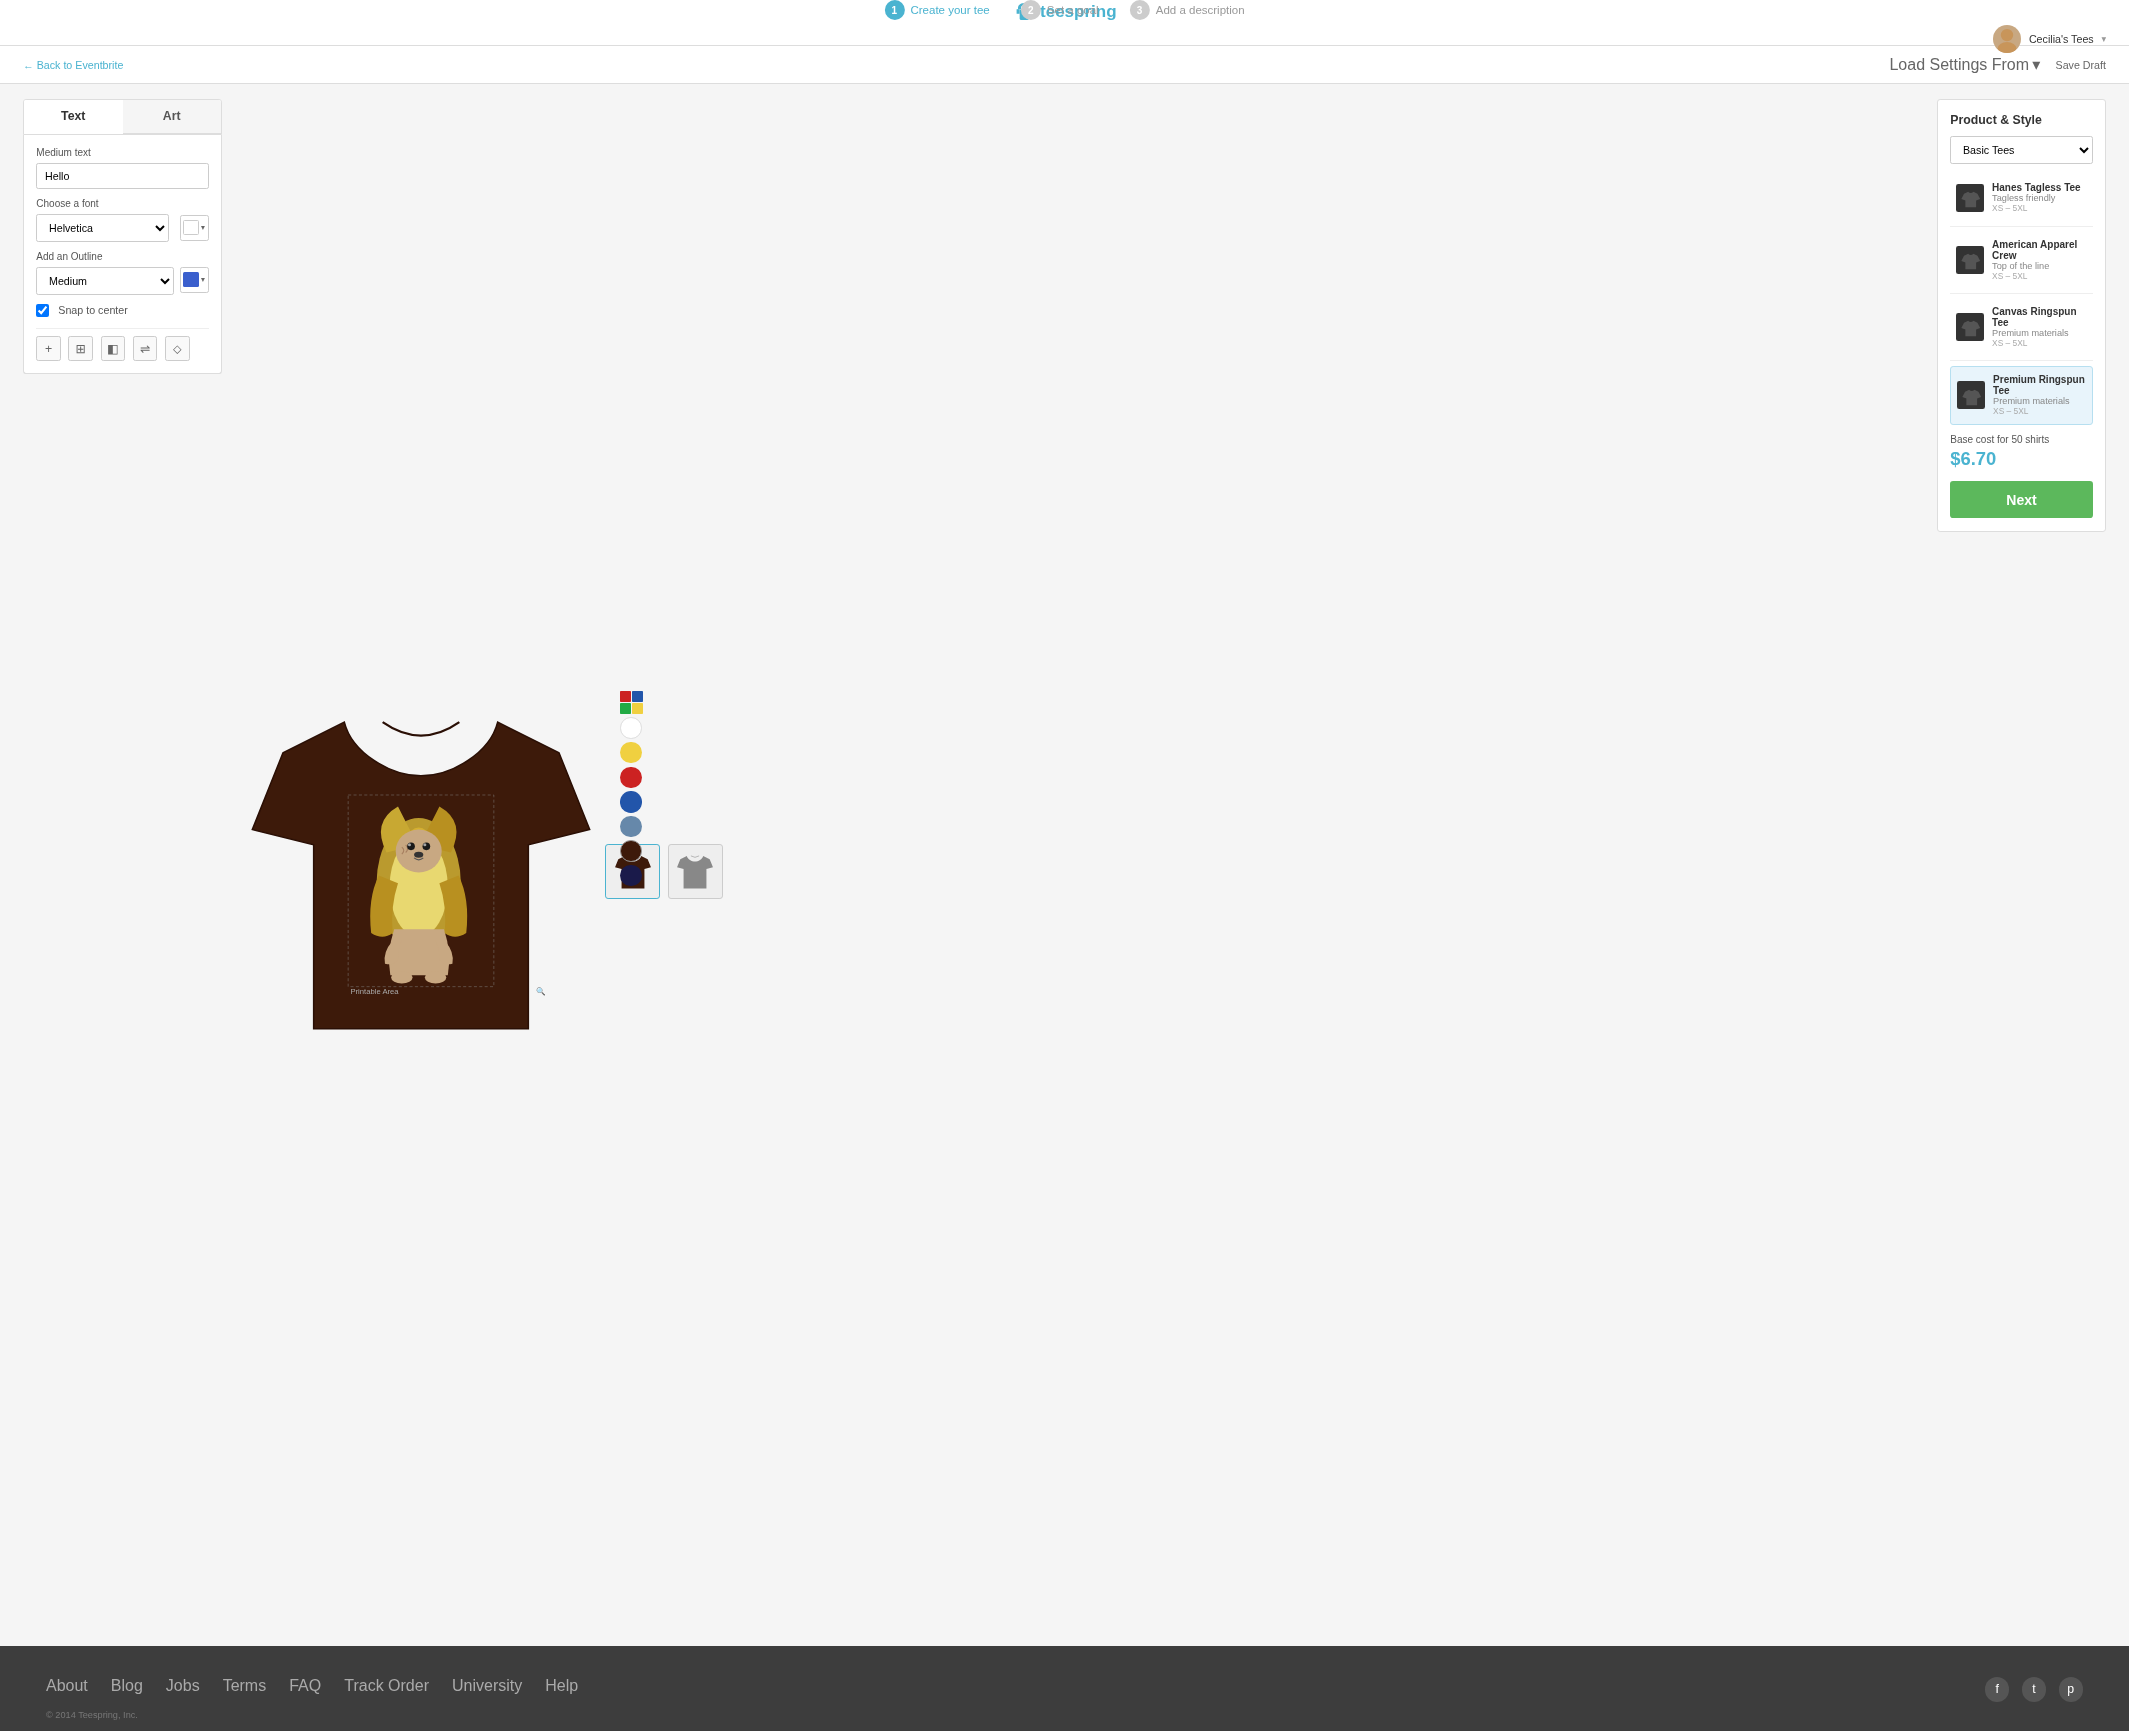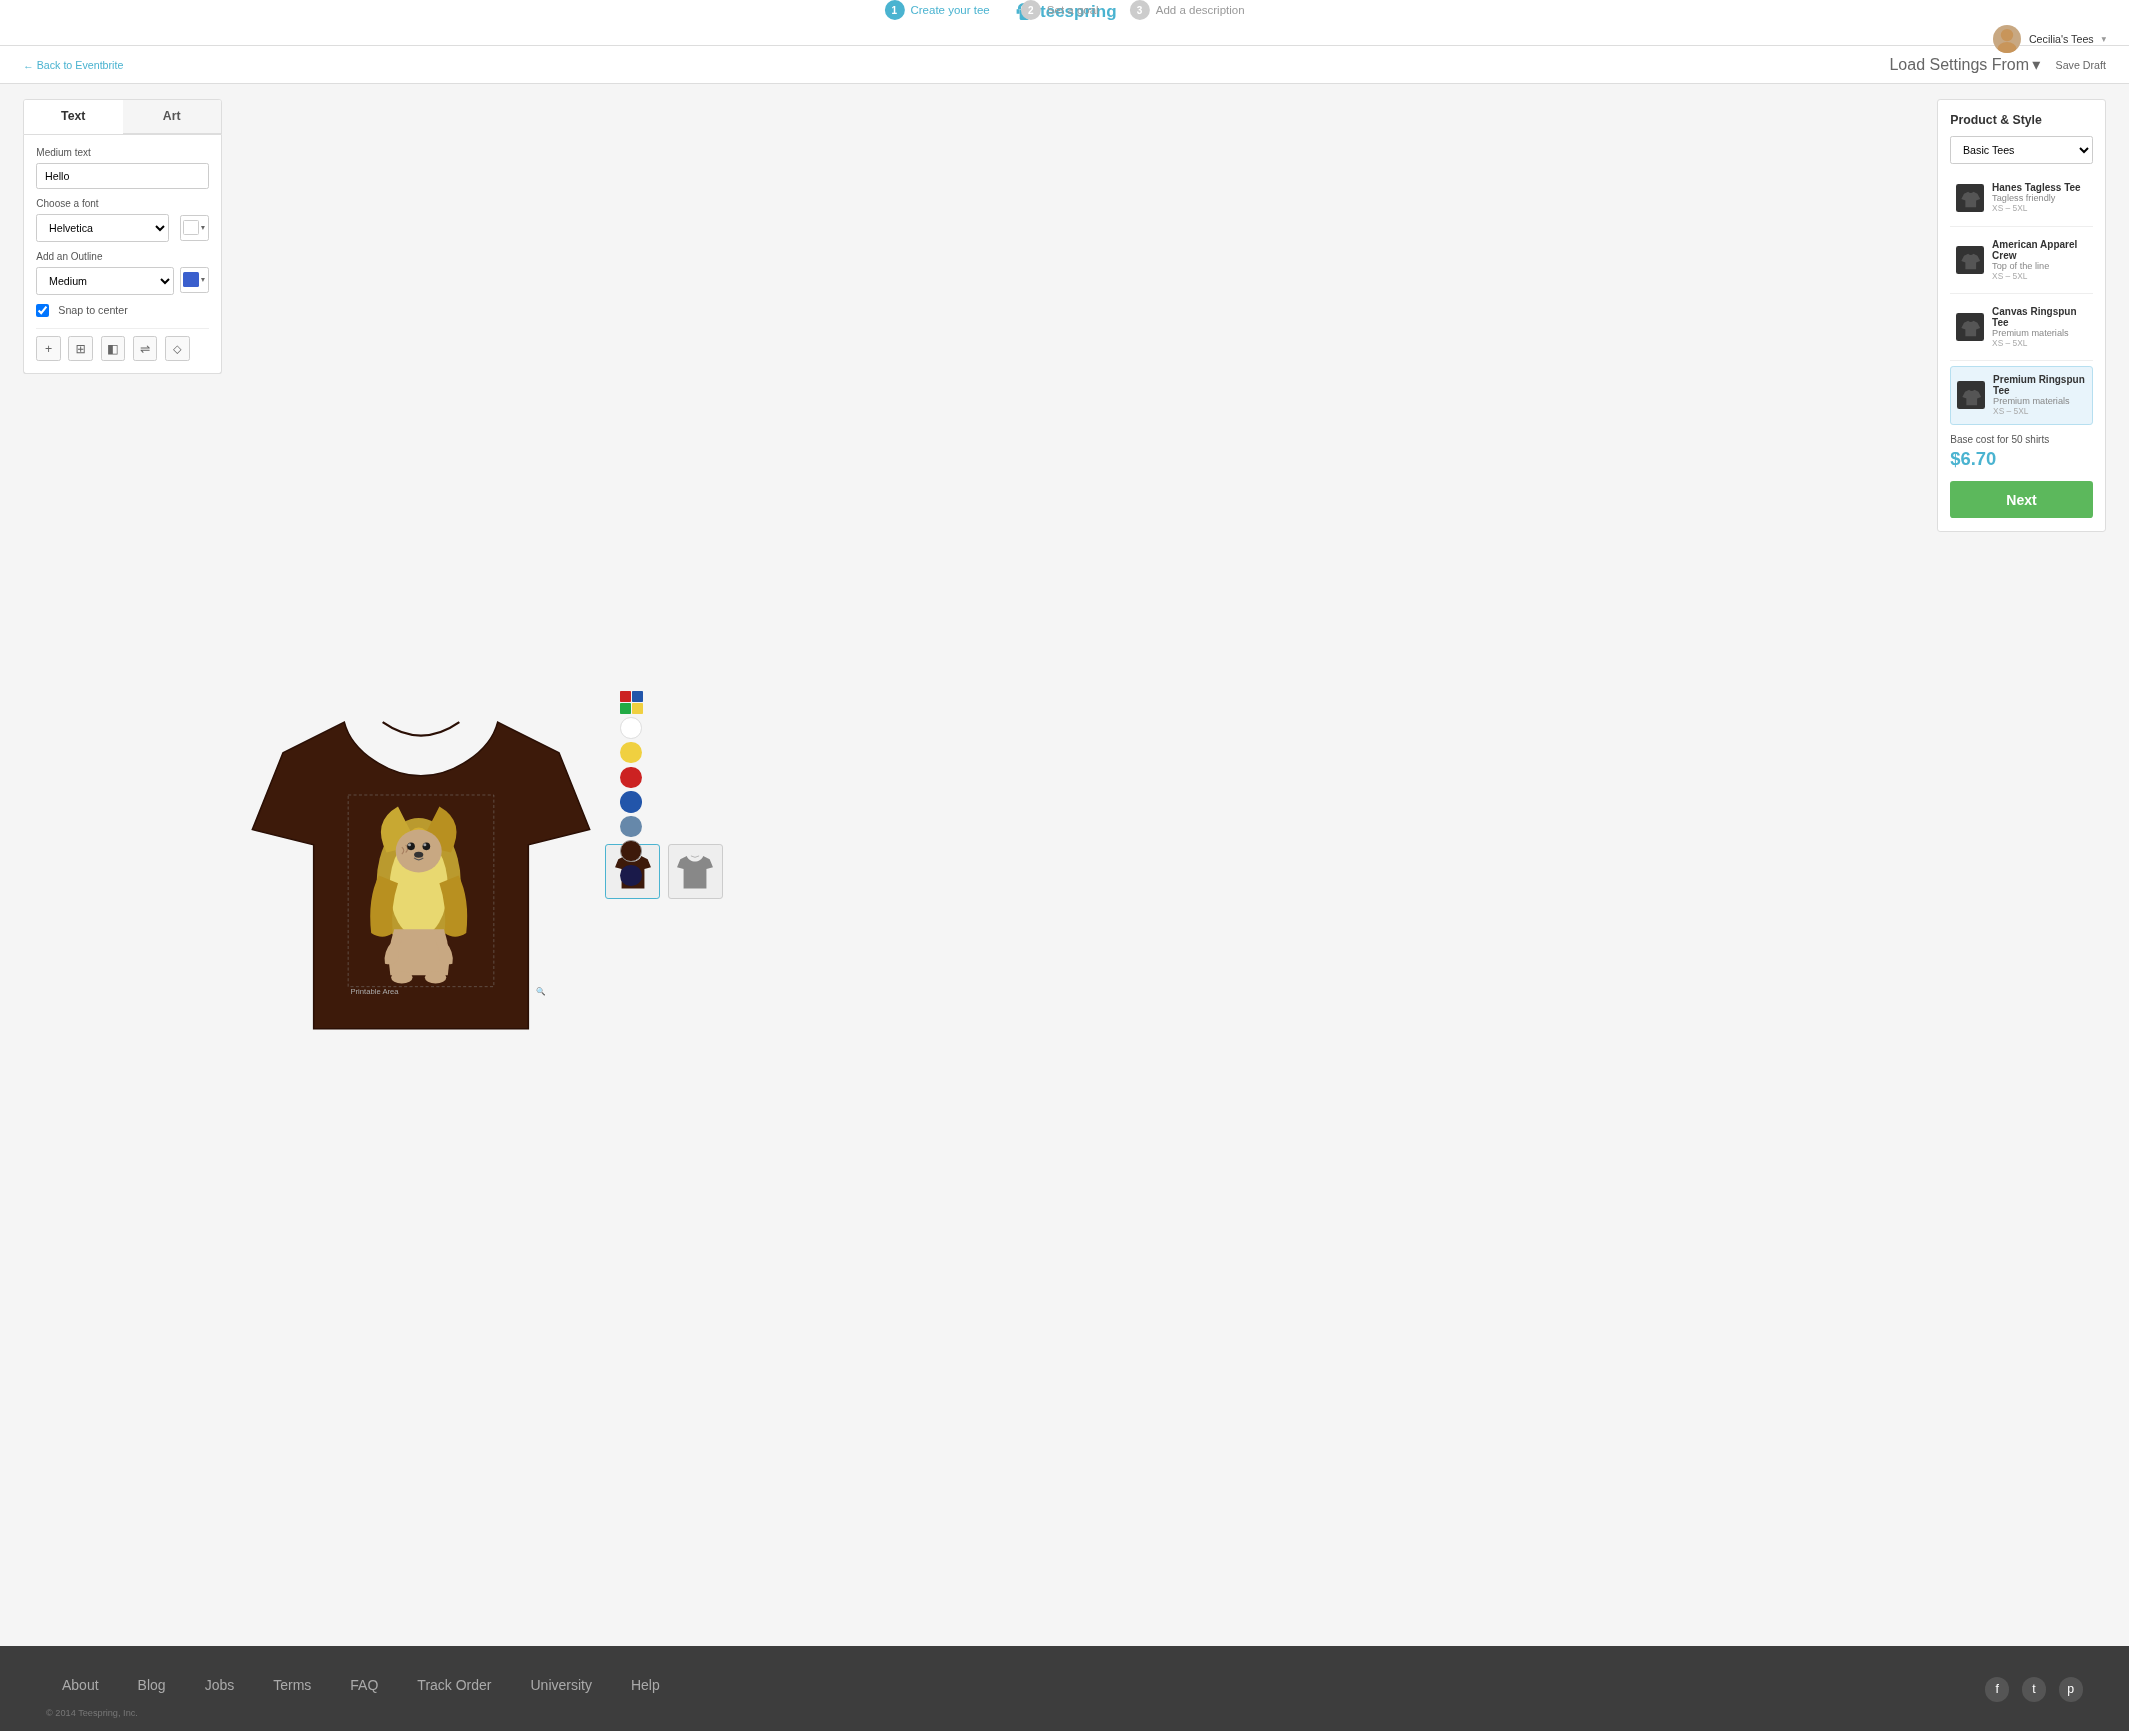--- a/index.html
+++ b/index.html
@@ -366,21 +366,21 @@
     .footer {
       background: #3d3d3d;
       color: #aaa;
       padding: 31px 46px 15.3px;
     }
     .footer-links {
       display: flex;
       gap: 23px;
       margin-bottom: 15.3px;
     }
-    .footer-link { color: #aaa; font-size: 14px; cursor: pointer; text-decoration: none; margin-left: 16px; }
+    .footer-link { color: #aaa; font-size: 16px; cursor: pointer; text-decoration: none; }
     .footer-social { margin-left: auto; display: flex; gap: 12.3px; align-items: center; }
     .social-icon {
       width: 24.5px;
       height: 24.5px;
       border-radius: 50%;
       background: #555;
       display: flex;
       align-items: center;
       justify-content: center;
       color: #fff;

